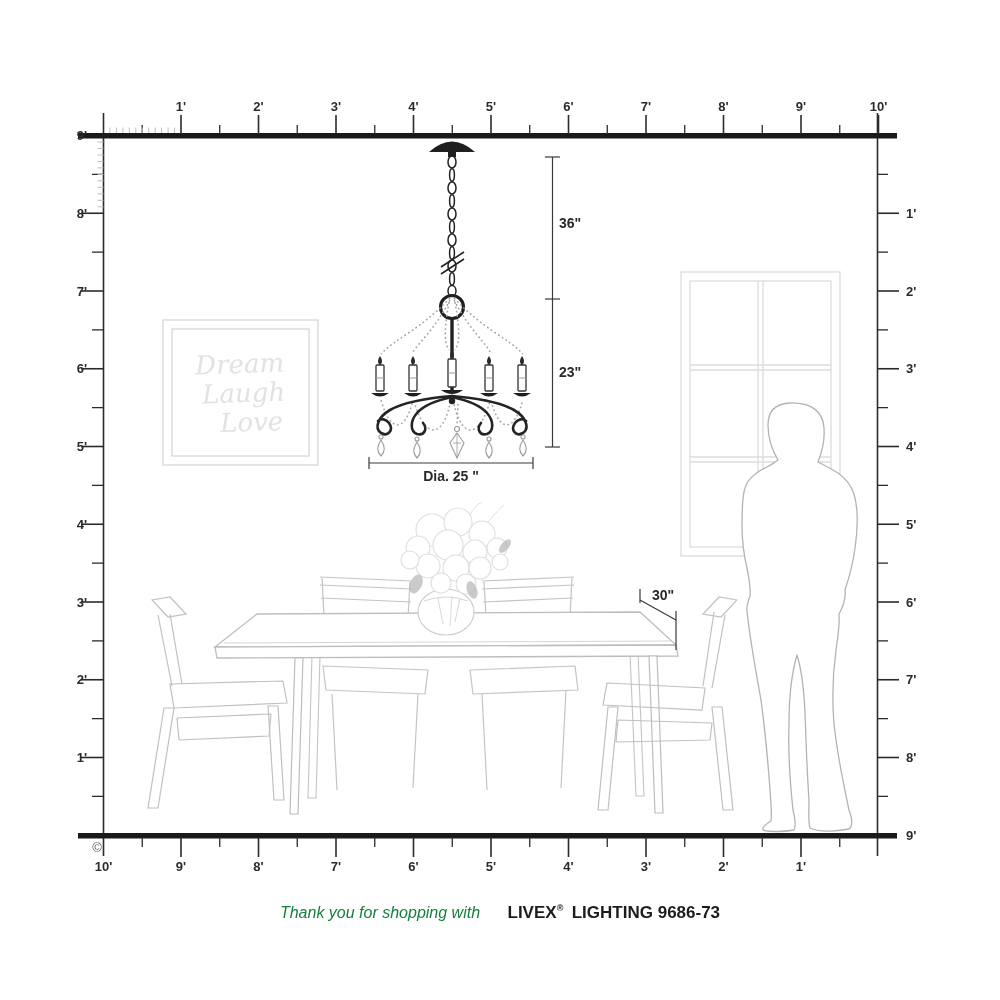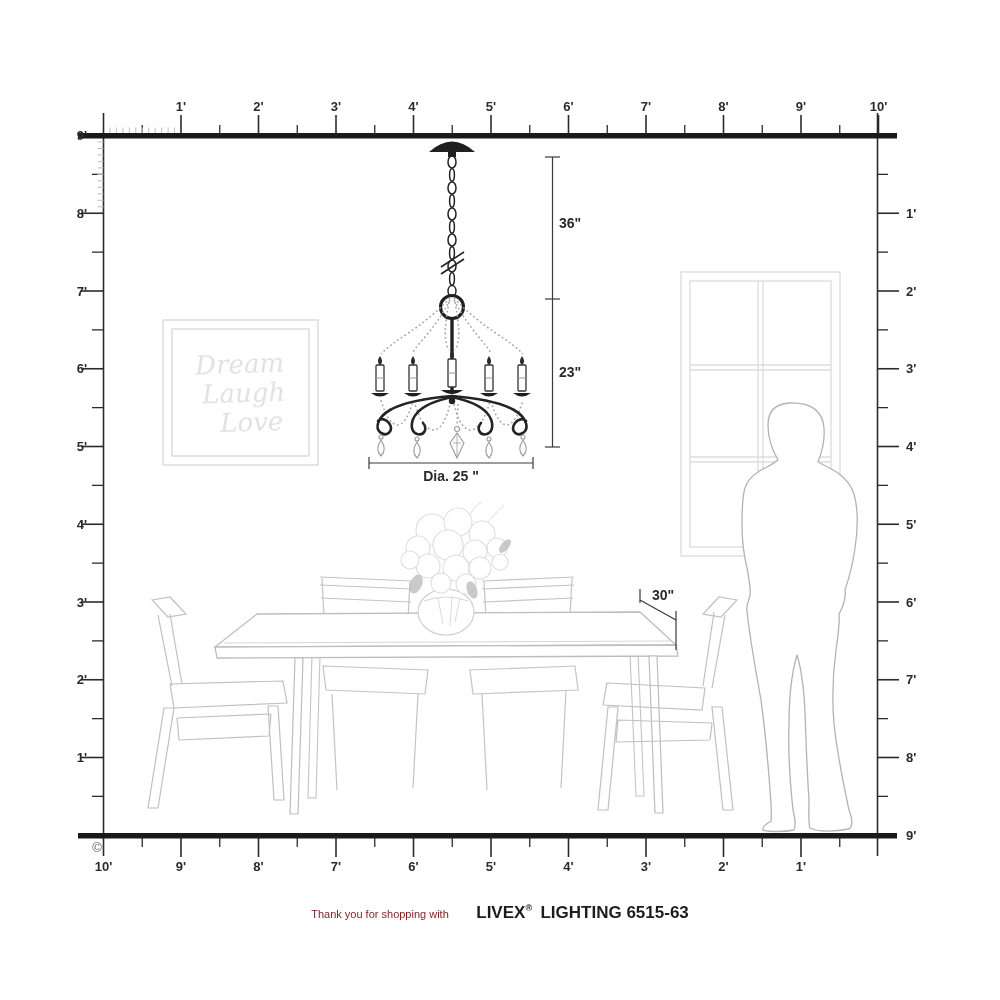--- a/index.html
+++ b/index.html
@@ -5,21 +5,21 @@
   html,body{margin:0;padding:0;background:#fff;}
   .page{position:relative;width:1000px;height:1000px;background:#fff;overflow:hidden;
         font-family:"Liberation Sans",sans-serif;}
   .page svg{position:absolute;left:0;top:0;}
   svg text{font-family:"Liberation Sans",sans-serif;}
   .ruler-label{font-size:13px;font-weight:700;fill:#2b2b2b;}
   .dim-label{font-size:14px;font-weight:700;fill:#2a2a2a;}
   .art-text{font-family:"DejaVu Serif",serif;font-style:italic;font-size:26px;fill:#e2e2e2;}
   .copyright{font-size:13px;fill:#5a5a5a;}
   .footer{position:absolute;left:0;top:903px;width:100%;text-align:center;}
-  .f-msg{font-size:11px;color:#7f1d1d;}
+  .f-msg{font-size:16px;color:#15803d;font-style:italic;}
   .f-brand{font-size:17px;font-weight:bold;color:#1c1c1c;margin-left:23px;}
   .f-reg{font-size:9px;font-weight:bold;color:#1c1c1c;vertical-align:7px;}
   .f-prod{font-size:17px;font-weight:bold;color:#1c1c1c;margin-left:4px;}
 </style>
 </head>
 <body>
 
 <div class="page">
 <svg width="1000" height="1000" viewBox="0 0 1000 1000">
 
@@ -402,15 +402,15 @@
   </g>
   <text class="dim-label" x="559" y="228">36"</text>
   <text class="dim-label" x="559" y="377">23"</text>
   <text class="dim-label" x="451" y="481" text-anchor="middle">Dia. 25 "</text>
   <text class="dim-label" x="663" y="600" text-anchor="middle">30"</text>
 </svg>
 
 <div class="footer">
   <span class="f-msg">Thank you for shopping with</span>
   <span class="f-brand">LIVEX</span><span class="f-reg">®</span>
-  <span class="f-prod">LIGHTING 6515-63</span>
+  <span class="f-prod">LIGHTING 9686-73</span>
 </div>
 </div>
 
 </body></html>

